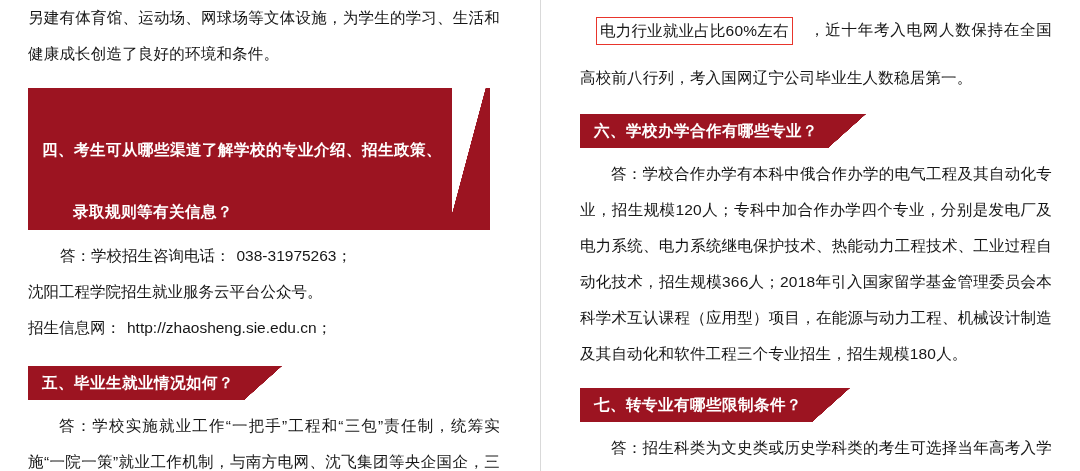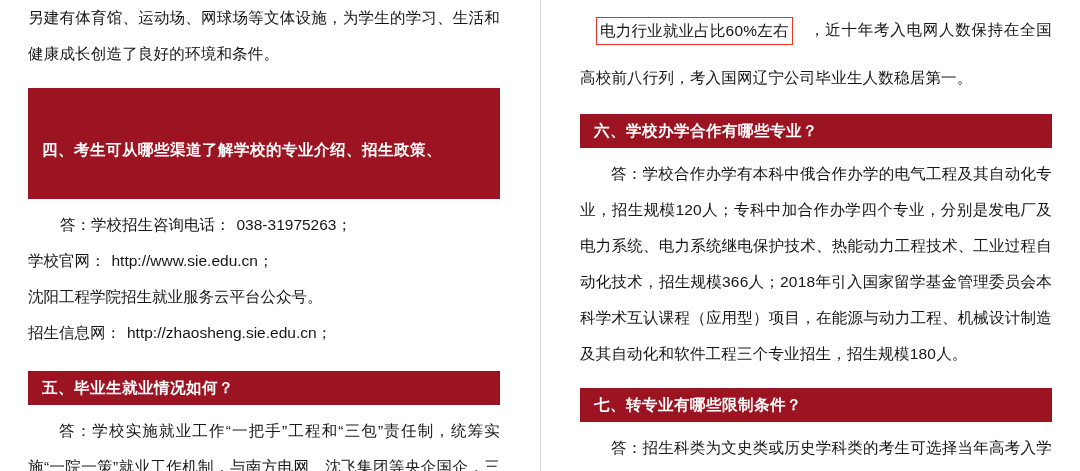--- a/index.html
+++ b/index.html
@@ -48,21 +48,20 @@
     color: #161616;
   }
   p.indent {
     text-indent: 2em;
   }
   .banner-wrap {
     position: relative;
     display: flex;
     align-items: stretch;
     margin: 16px 0 8px 0;
-    flex-direction: column;
   }
   .banner-text {
     background: #9c1421;
     color: #fff;
     font-size: 15.5px;
     font-weight: bold;
     line-height: 34px;
     padding: 0 10px 0 14px;
     white-space: pre-line;
     letter-spacing: 0.5px;
@@ -117,30 +116,28 @@
 
   <div class="divider"></div>
 
   <div class="column left">
 
     <p class="body-text" style="margin-top:0;">另建有体育馆、运动场、网球场等文体设施，为学生的学习、生活和健康成长创造了良好的环境和条件。</p>
 
     <div class="banner-wrap">
       <div class="banner-text tall">
         <span>四、考生可从哪些渠道了解学校的专业介绍、招生政策、</span><br>
+        <span style="display:inline-block; margin-left:2em;">录取规则等有关信息？</span>
       </div>
       <div class="banner-skew tall"></div>
     </div>
 
     <div class="info-lines">
       <div class="info-line">
         <span class="ans">答：</span><span class="label">学校招生咨询电话：</span><span class="value">038-31975263；</span>
-      </div>
-      <div class="info-line">
-        <span class="label">学校官网：</span><span class="value">http://www.sie.edu.cn；</span>
       </div>
       <div class="info-line">
         <span class="label">沈阳工程学院招生就业服务云平台公众号。</span>
       </div>
       <div class="info-line">
         <span class="label">招生信息网：</span><span class="value">http://zhaosheng.sie.edu.cn；</span>
       </div>
     </div>
 
     <div class="banner-wrap" style="margin-top:20px;">

